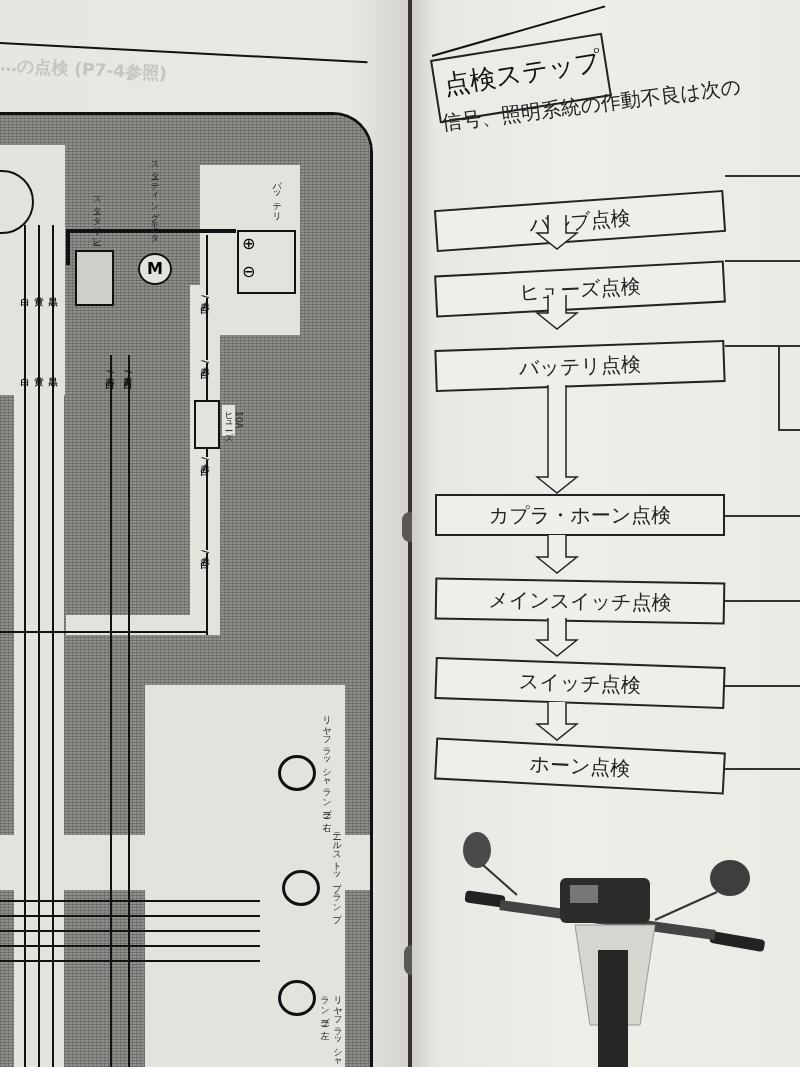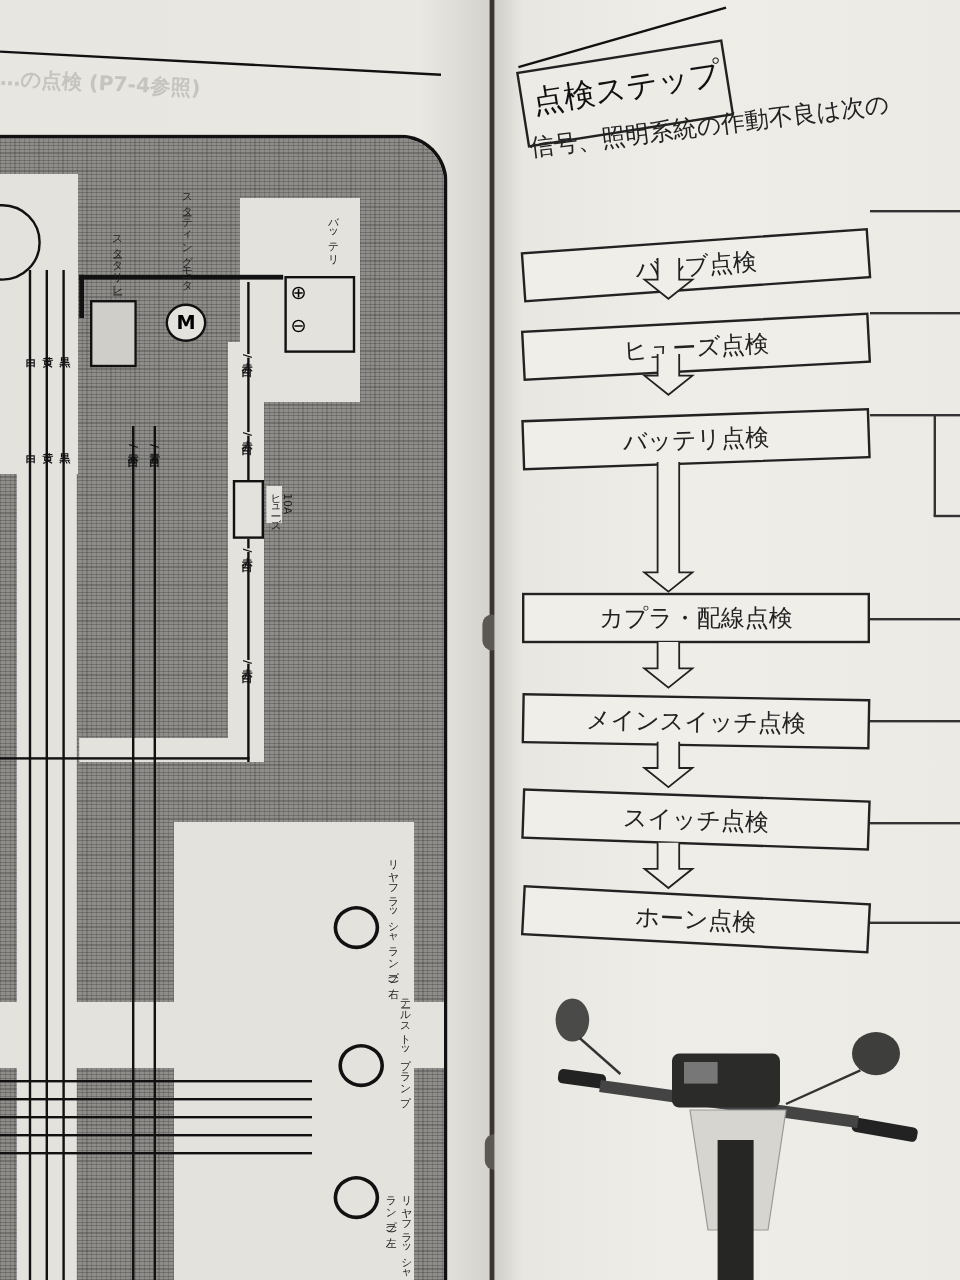--- a/index.html
+++ b/index.html
@@ -117,21 +117,21 @@
 <div class="step" style="top:200px;transform:rotate(-4deg);">
     <span>バルブ点検</span>
   </div>
 <div class="step" style="top:268px;transform:rotate(-3deg);">
     <span>ヒューズ点検</span>
   </div>
 <div class="step" style="top:345px;transform:rotate(-2deg);">
     <span>バッテリ点検</span>
   </div>
 <div class="step" style="top:494px;">
-    <span>カプラ・配線点検</span>
+    <span>カプラ・ホーン点検</span>
   </div>
 <div class="step" style="top:580px;transform:rotate(1deg);">
     <span>メインスイッチ点検</span>
   </div>
 <div class="step" style="top:662px;transform:rotate(2deg);">
     <span>スイッチ点検</span>
   </div>
 <div class="step" style="top:745px;transform:rotate(3deg);">
     <span>ホーン点検</span>
   </div>

